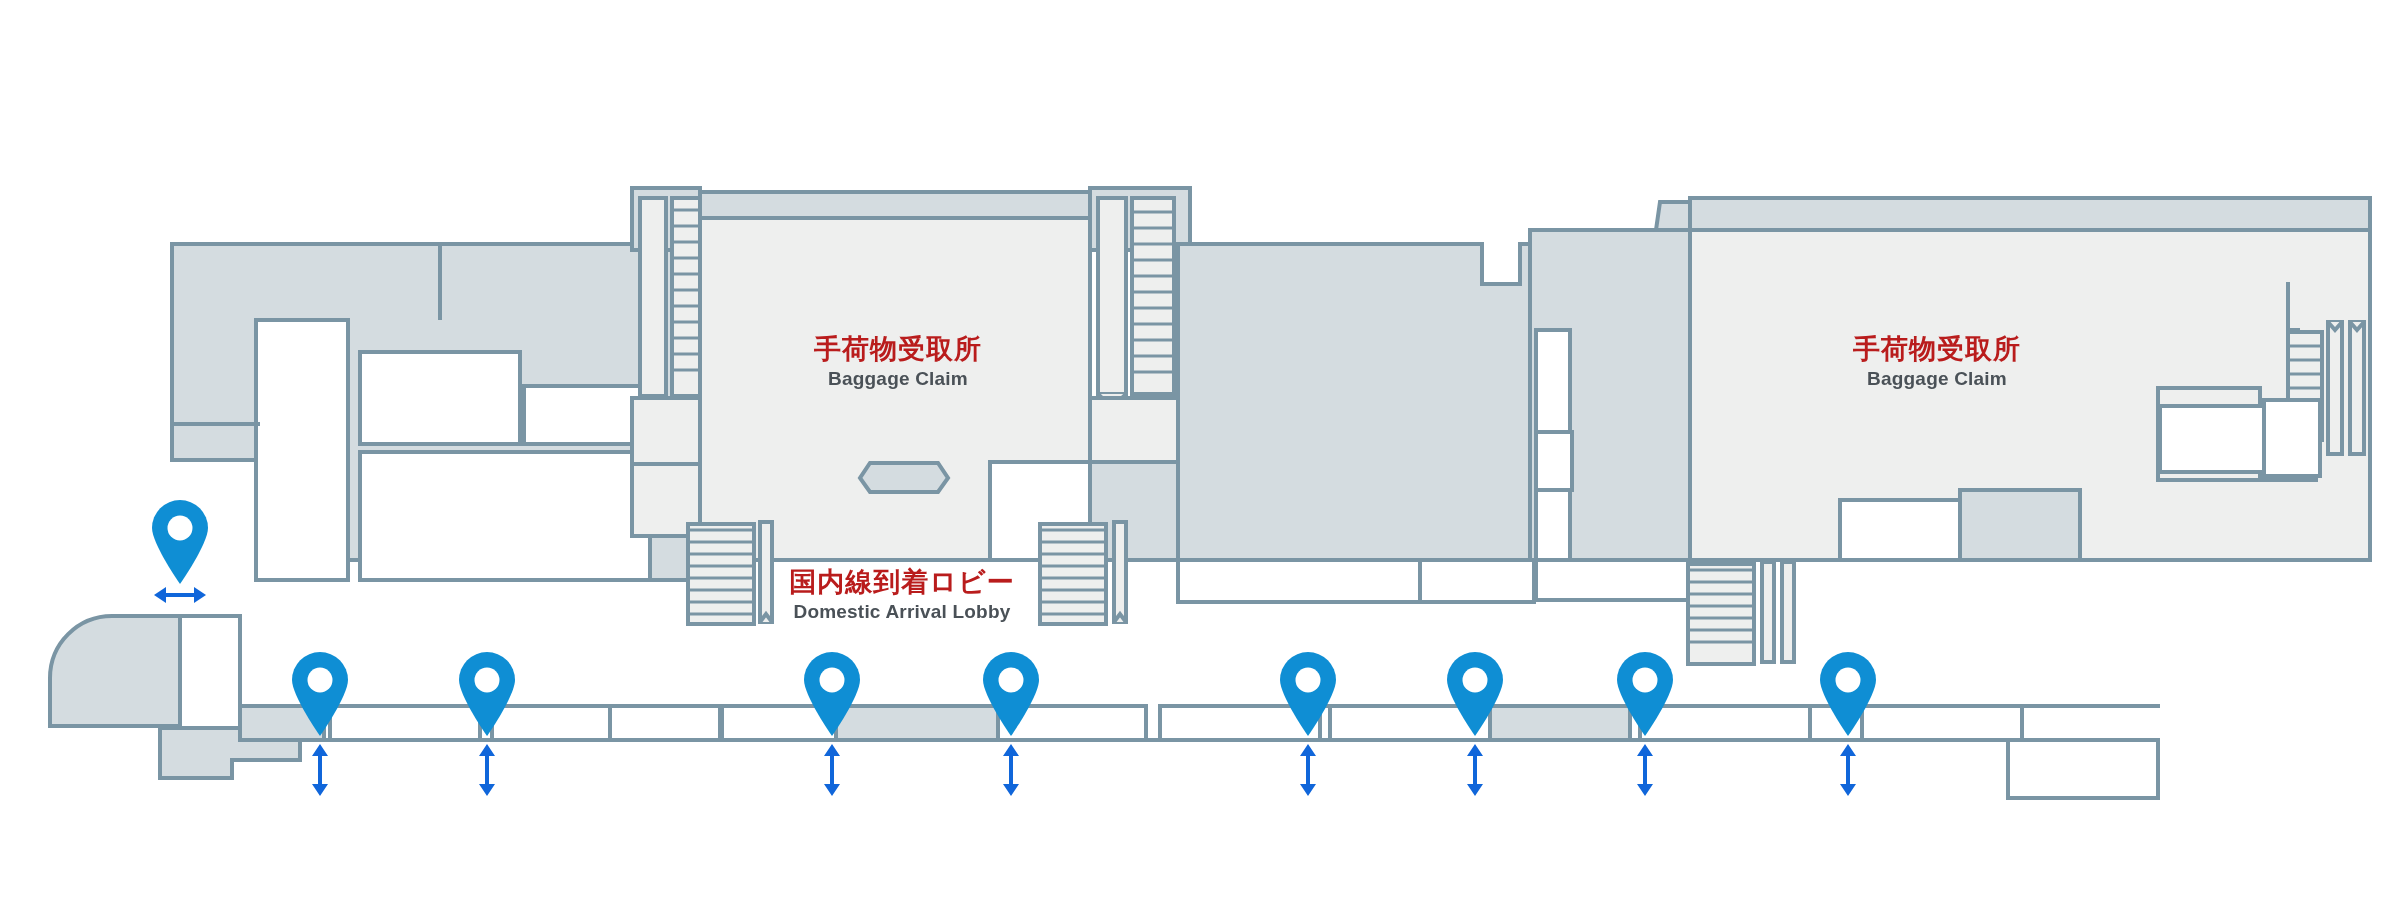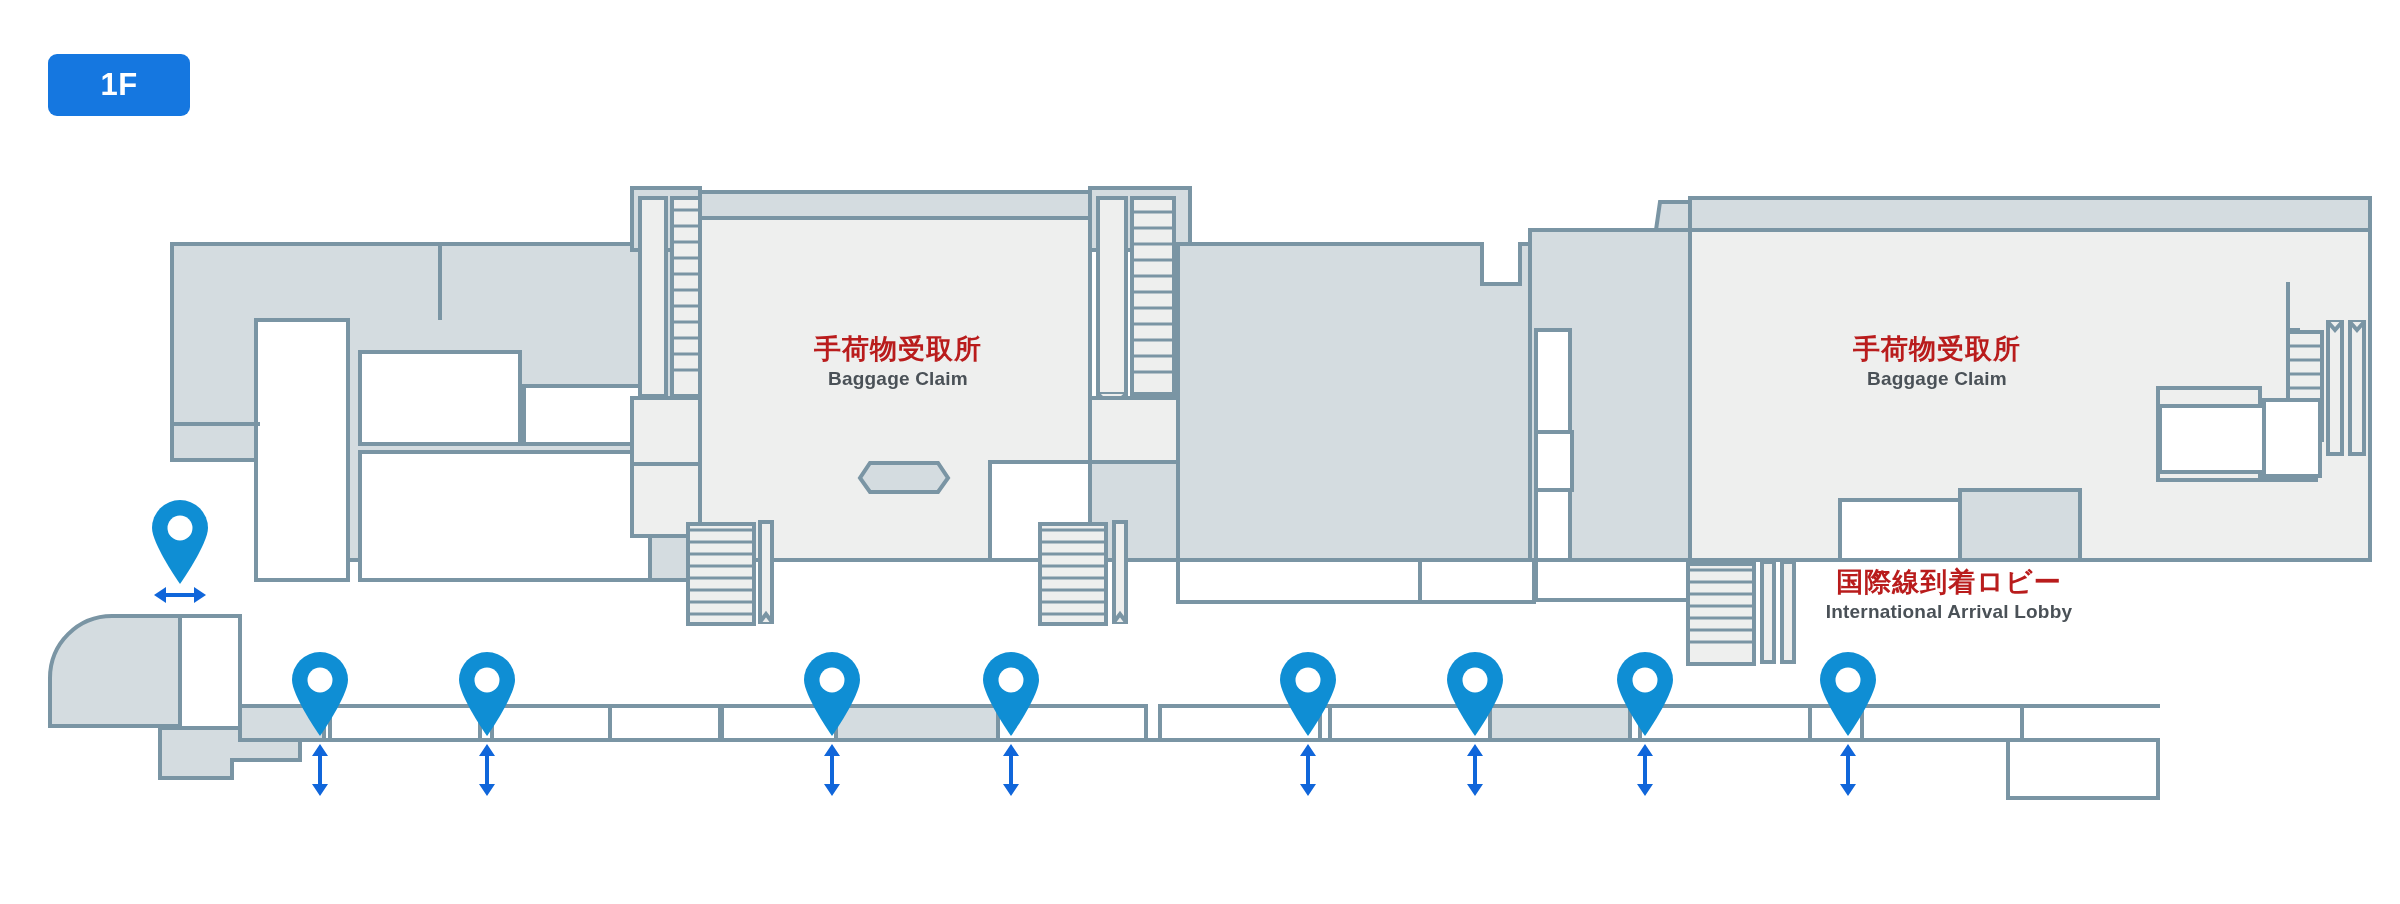--- a/index.html
+++ b/index.html
@@ -71,23 +71,20 @@
     line-height: 26px;
     letter-spacing: 0.2px;
     color: #4a5157;
   }
 </style>
 </head>
 <body>
 
 <div id="app">
 
-  <div id="floor-badge">
-    <span>1F</span>
-  </div>
 
   <svg id="map-svg" viewBox="0 0 2400 904">
 
     <defs>
 
       <symbol id="sym-pin" viewBox="0 0 60 84">
         <path d="M30 84 C30 84 58 44 58 28 A28 28 0 0 0 2 28 C2 44 30 84 30 84 Z" fill="#0f8ed4"></path>
         <circle cx="30" cy="28" r="12.5" fill="#ffffff"></circle>
       </symbol>
 
@@ -403,19 +400,19 @@
   <div class="map-label" style="left:898px; top:332px;">
     <div class="jp">手荷物受取所</div>
     <div class="en">Baggage Claim</div>
   </div>
 
   <div class="map-label" style="left:1937px; top:332px;">
     <div class="jp">手荷物受取所</div>
     <div class="en">Baggage Claim</div>
   </div>
 
-
-  <div class="map-label" style="left:1949px; top:565px;">
-    <div class="jp">国際線到着ロビー</div>
-    <div class="en">International Arrival Lobby</div>
+  <div class="map-label" style="left:902px; top:565px;">
+    <div class="jp">国内線到着ロビー</div>
+    <div class="en">Domestic Arrival Lobby</div>
   </div>
 
+
 </div>
 
 </body></html>

